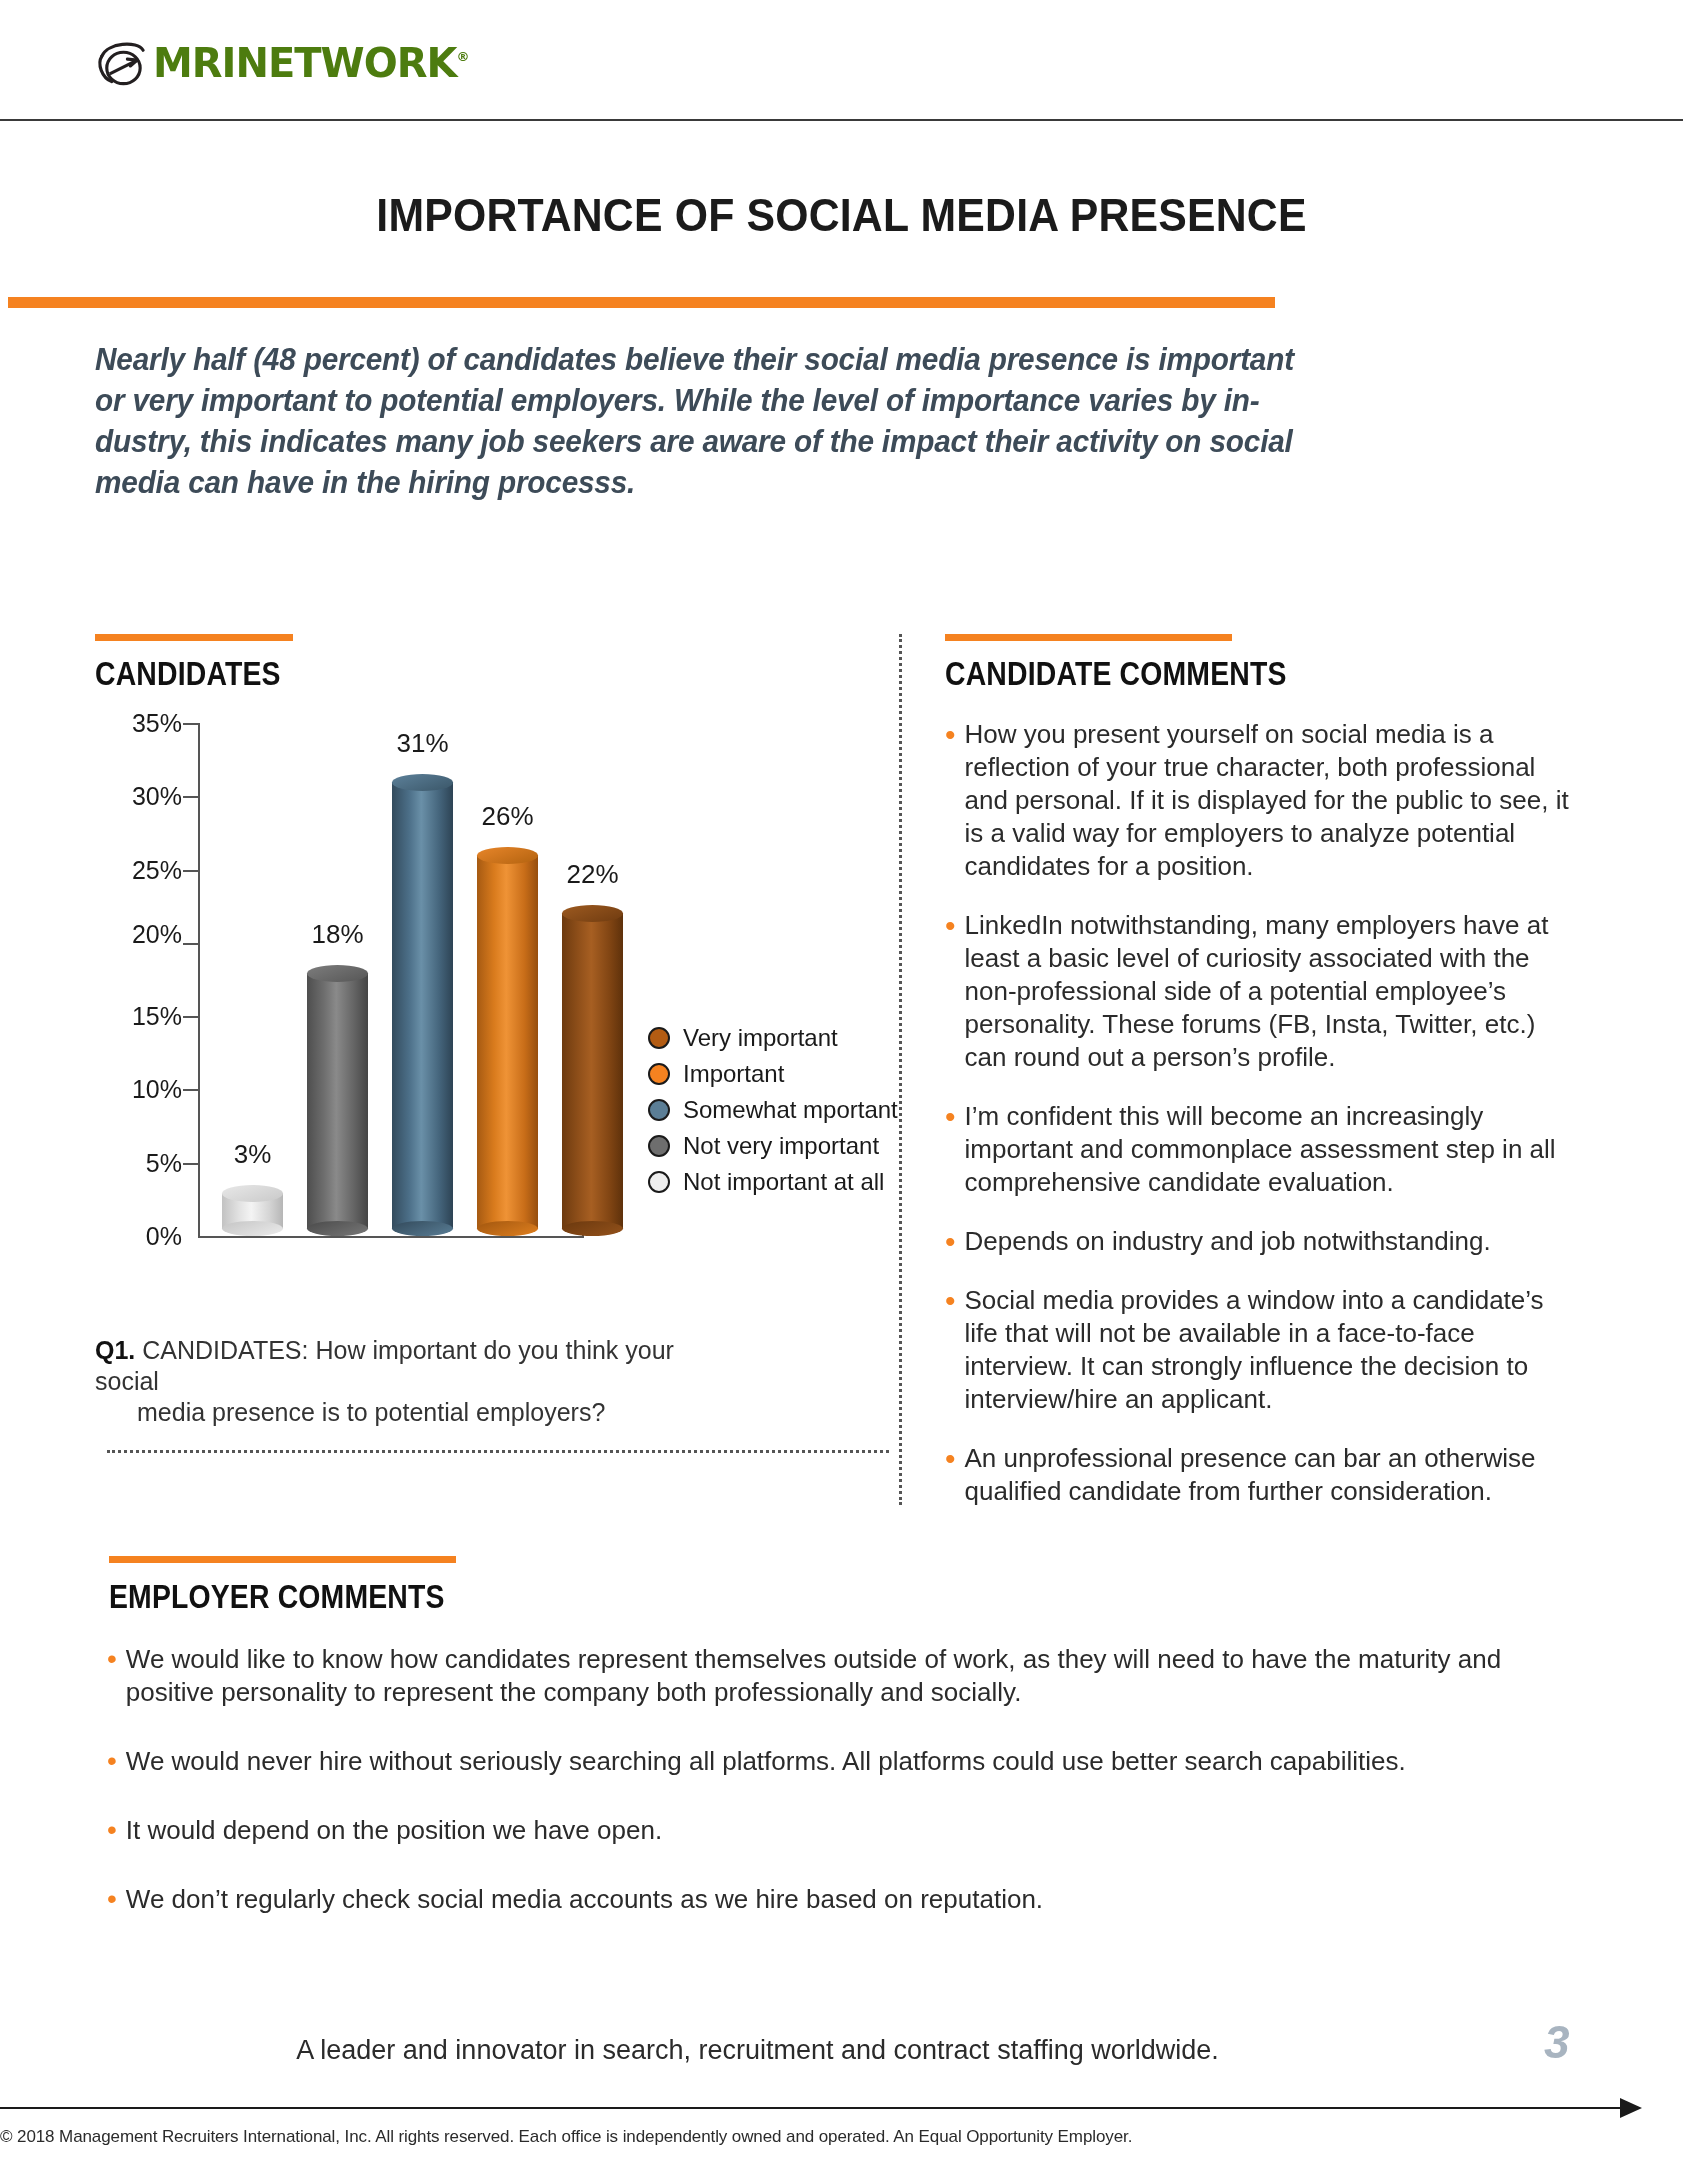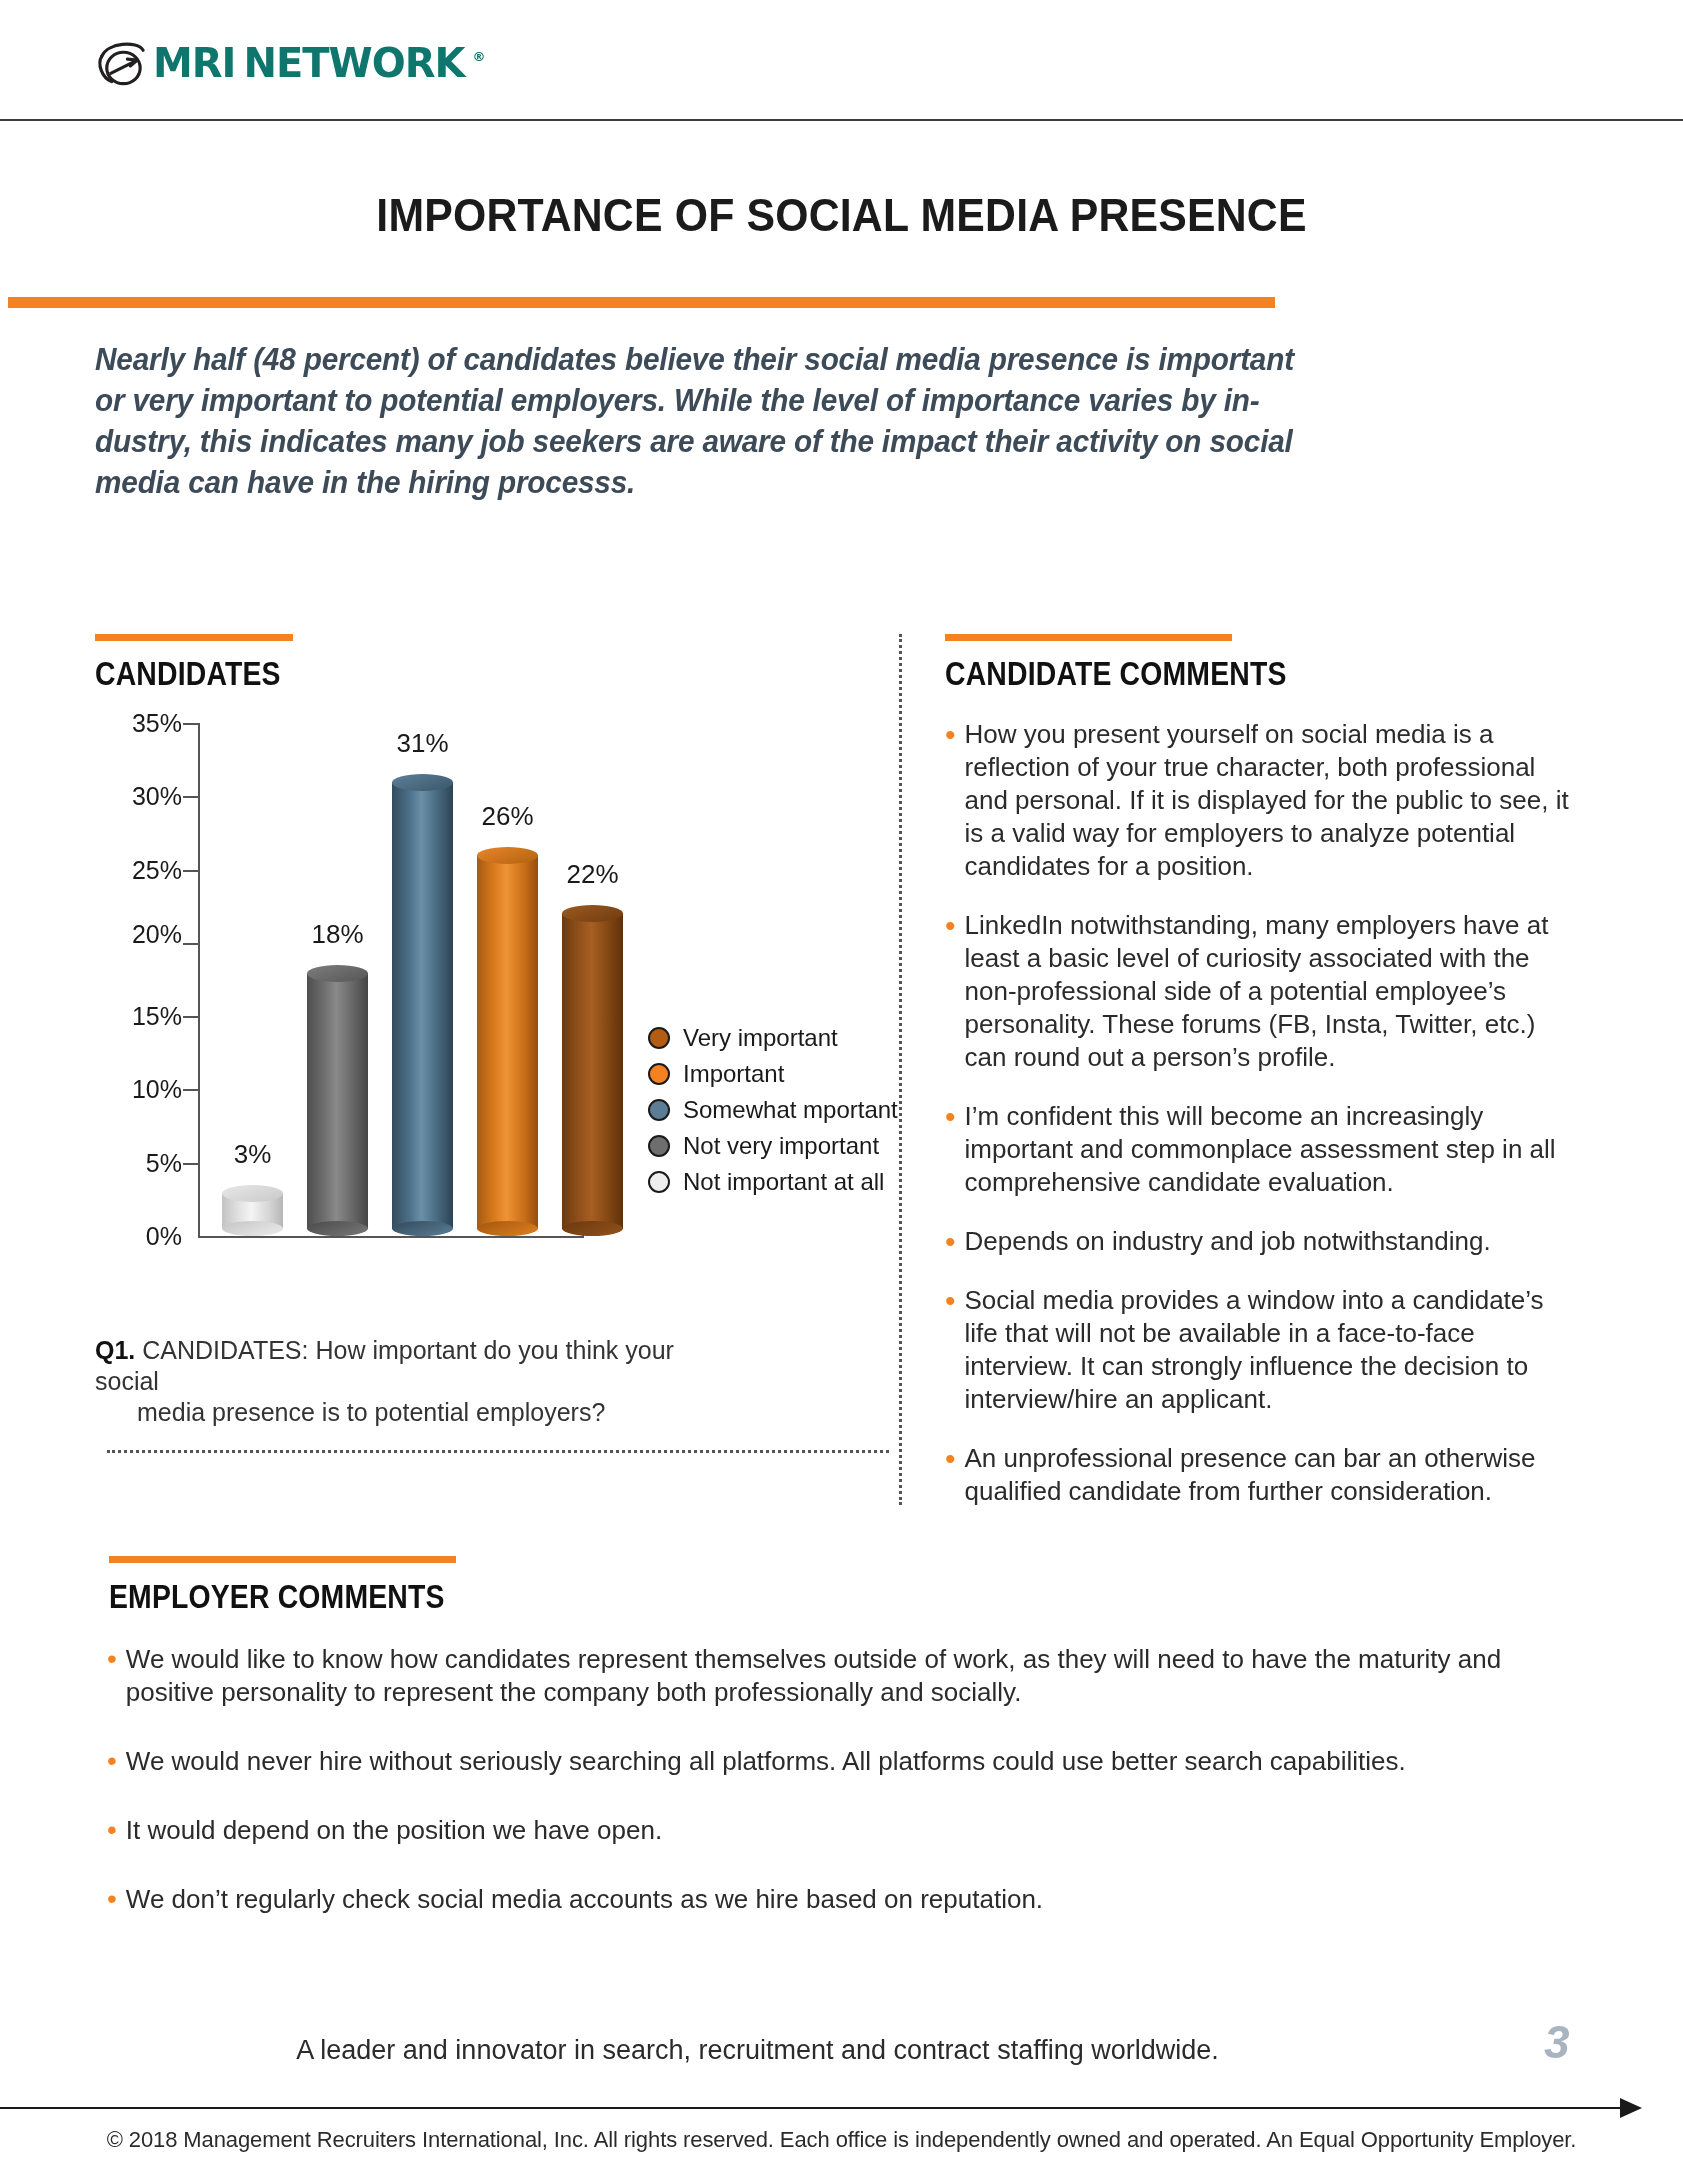--- a/index.html
+++ b/index.html
@@ -13,22 +13,22 @@
 
   
   .header-rule {
     position:absolute; left:0; top:119px; width:1683px; height:2px;
     background:#3a3a3a;
   }
   .logo { position:absolute; left:94px; top:38px; display:flex; align-items:center; }
   .logo-mark { width:55px; height:50px; margin-right:4px; }
   .logo-text {
     font-family:"DejaVu Sans", sans-serif;
-    font-size:40px; letter-spacing:-1px; color:#0f766e; line-height:1;
-    display:flex; align-items:baseline;gap:8px;
+    font-size:40px; letter-spacing:-1px; color:#4d7c0f; line-height:1;
+    display:flex; align-items:baseline;
   }
   .logo-text .b { font-weight:700; }
   .logo-text .n { font-weight:700; }
   .logo-text .reg { font-size:13px; font-weight:700; position:relative; top:-16px; }
 
   
   .page-title {
     position:absolute; left:0; top:188px; width:1683px; text-align:center;
     font-family:"Liberation Sans", sans-serif;
     font-weight:700; font-size:46px; letter-spacing:0.2px; color:#1b1b1b;
@@ -146,23 +146,23 @@
   }
   .footer-rule {
     position:absolute; left:0; top:2107px; width:1624px; height:2px; background:#1a1a1a;
   }
   .footer-arrow {
     position:absolute; left:1620px; top:2098px;
     width:0; height:0; border-top:10px solid transparent;
     border-bottom:10px solid transparent; border-left:22px solid #1a1a1a;
   }
   .copyright {
-    position:absolute; left:0; top:2127px; width:1683px; text-align:center;
-    font-family:"Liberation Sans", sans-serif;
-    font-size:22px; color:#2b2b2b; letter-spacing:-0.1px;
+    position:absolute; left:0; top:2127px; width:1683px; text-align:left;
+    font-family:"Liberation Sans", sans-serif;
+    font-size:17px; color:#2b2b2b; letter-spacing:-0.1px;
   }
 </style>
 </head>
 <body>
 
 <div class="page">
 
   <div class="logo">
     <span class="logo-mark">
       <svg viewBox="0 0 56 50" width="55" height="50">

